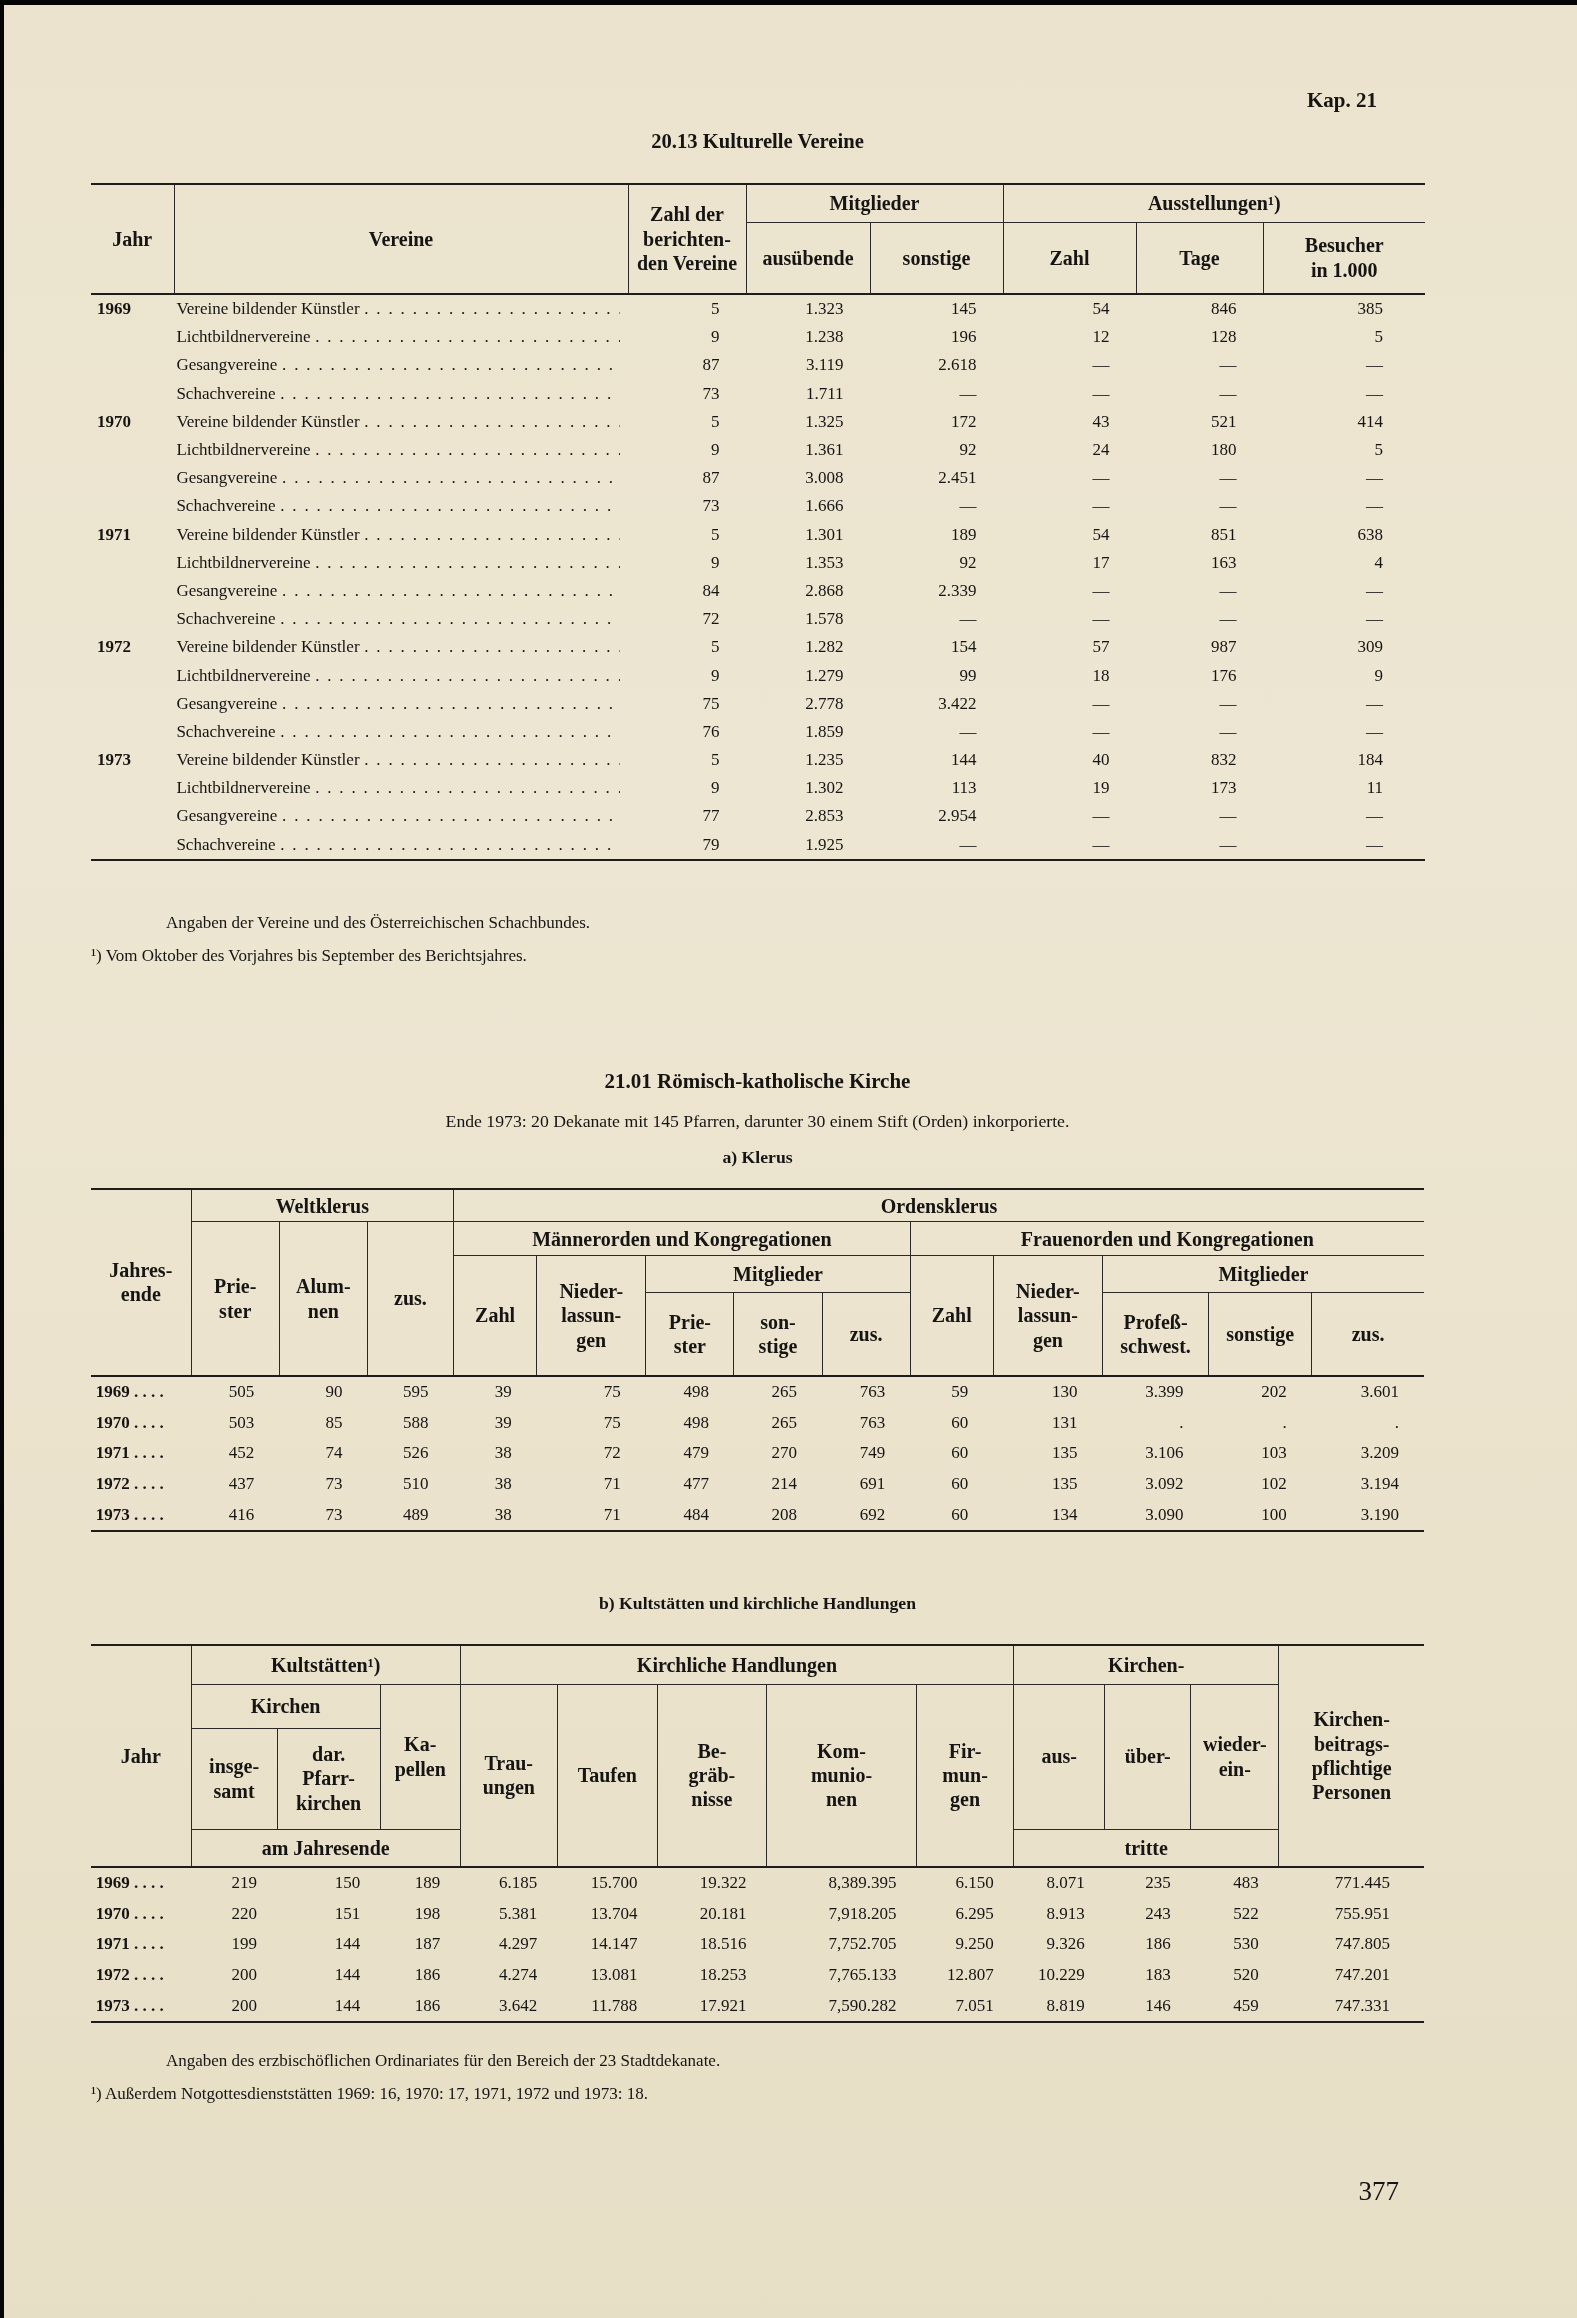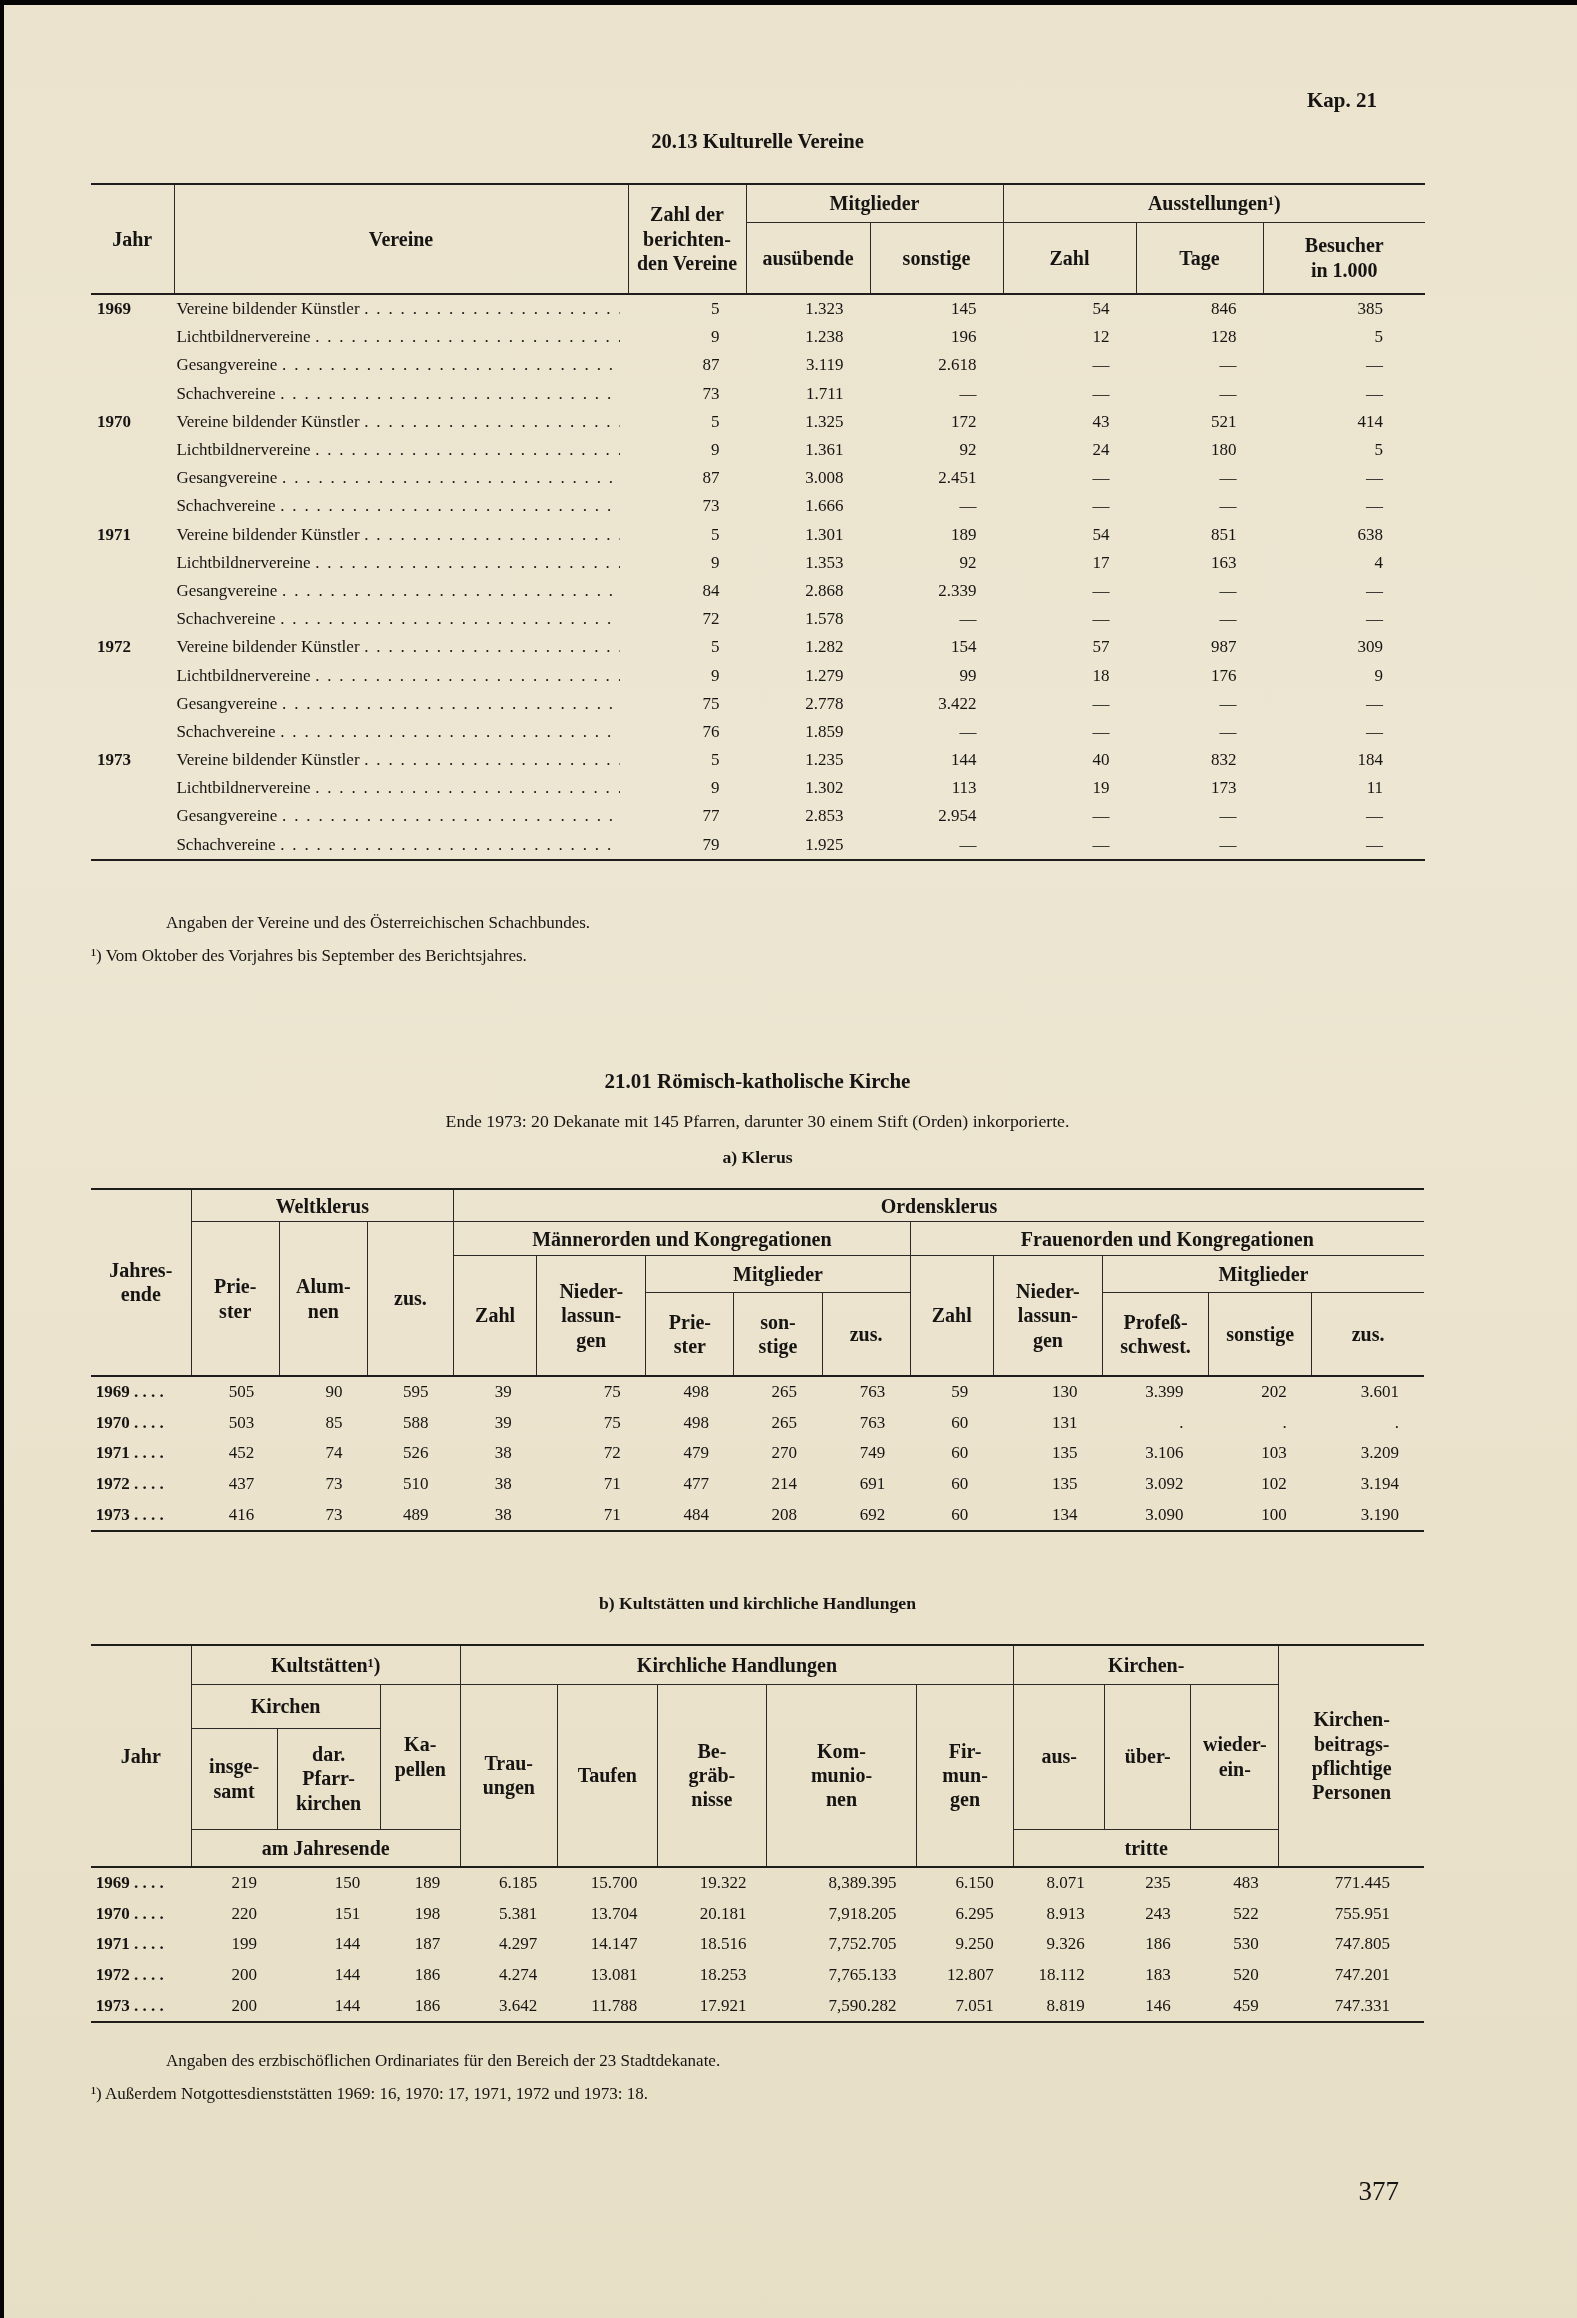--- a/index.html
+++ b/index.html
@@ -698,21 +698,21 @@
         <tr>
           <td>1972 . . . .</td>
           <td>200</td>
           <td>144</td>
           <td>186</td>
           <td>4.274</td>
           <td>13.081</td>
           <td>18.253</td>
           <td>7,765.133</td>
           <td>12.807</td>
-          <td>18.112</td>
+          <td>10.229</td>
           <td>183</td>
           <td>520</td>
           <td>747.201</td>
         </tr>
         <tr>
           <td>1973 . . . .</td>
           <td>200</td>
           <td>144</td>
           <td>186</td>
           <td>3.642</td>

